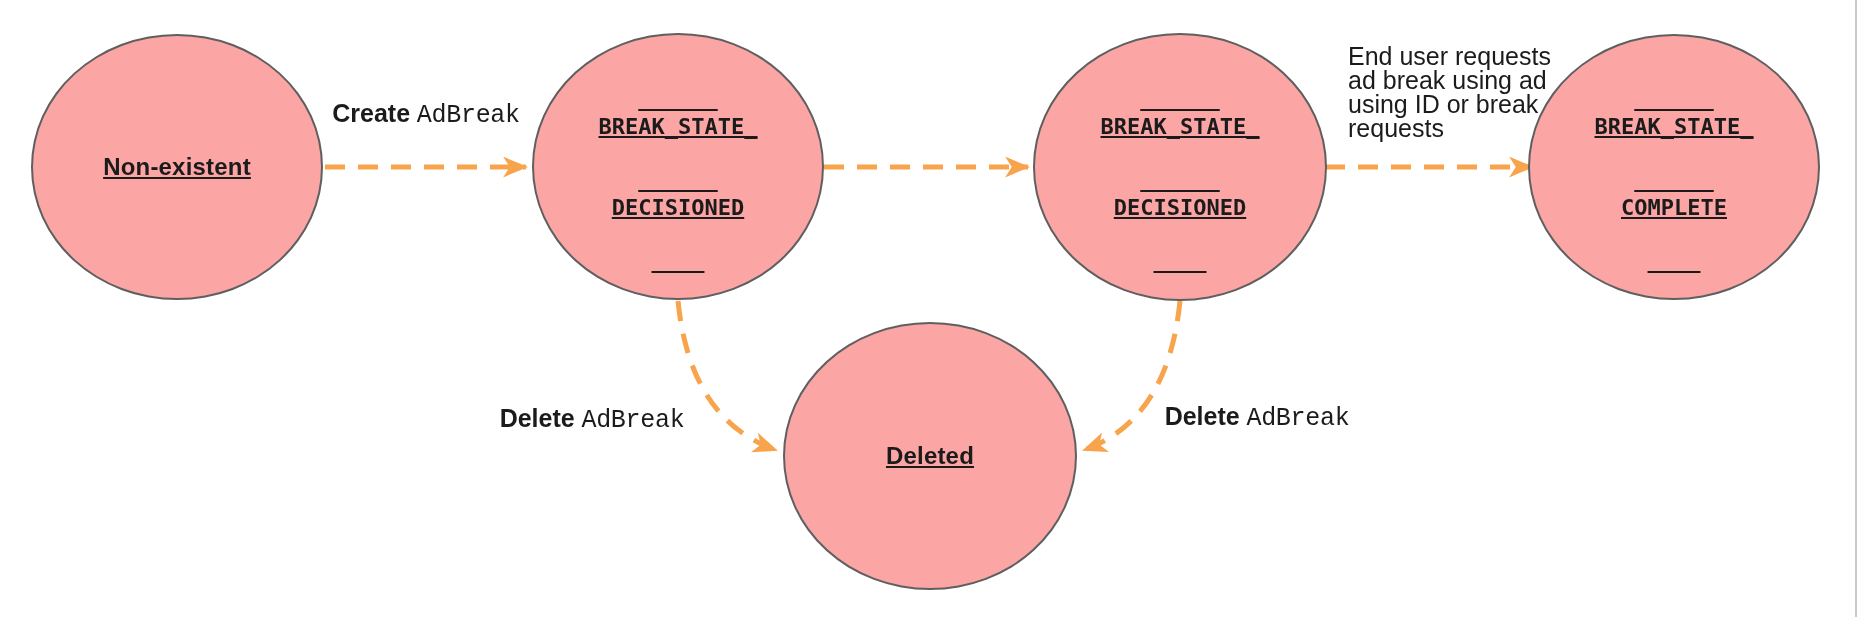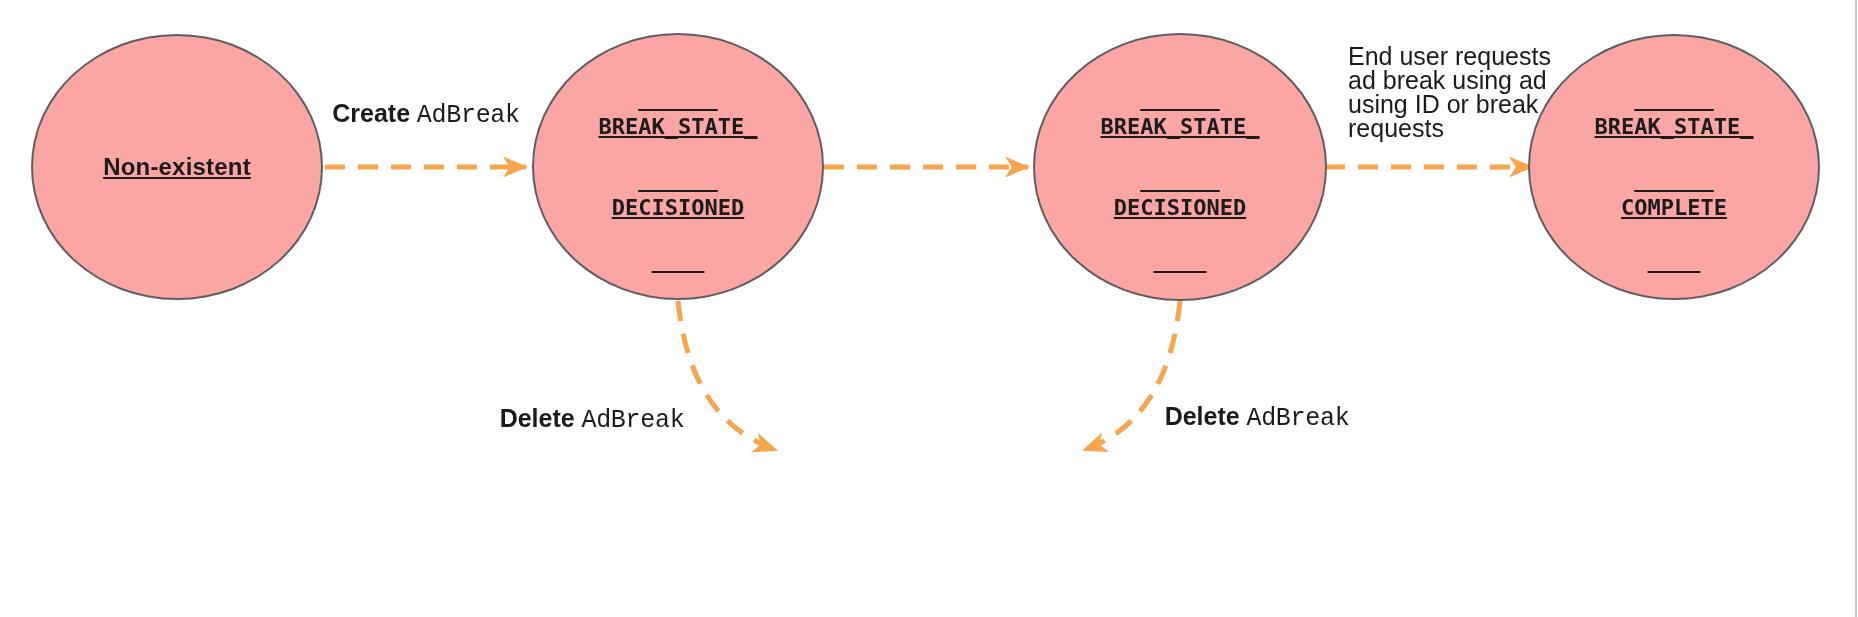--- a/index.html
+++ b/index.html
@@ -106,20 +106,23 @@
     </span>
   </div>
 
   <div class="node" style="left:1528px; top:34px; width:292px; height:266px;">
     <span class="node-label-mono">
       <span>BREAK_STATE_</span>
       <span>COMPLETE</span>
     </span>
   </div>
 
+  <div class="node" style="left:783px; top:322px; width:294px; height:268px;">
+    <span class="node-label-sans">Deleted</span>
+  </div>
 
   <div class="edge-label centered" style="left:426px; top:114px;">
     <span class="lbl-plain spaced">Create</span><span class="lbl-code">AdBreak</span>
   </div>
 
 
   <div class="edge-label multiline" style="left:1348px; top:44px;">
     <div class="lbl-plain">End user requests</div>
     <div class="lbl-plain">ad break using ad</div>
     <div class="lbl-plain">using ID or break</div>

